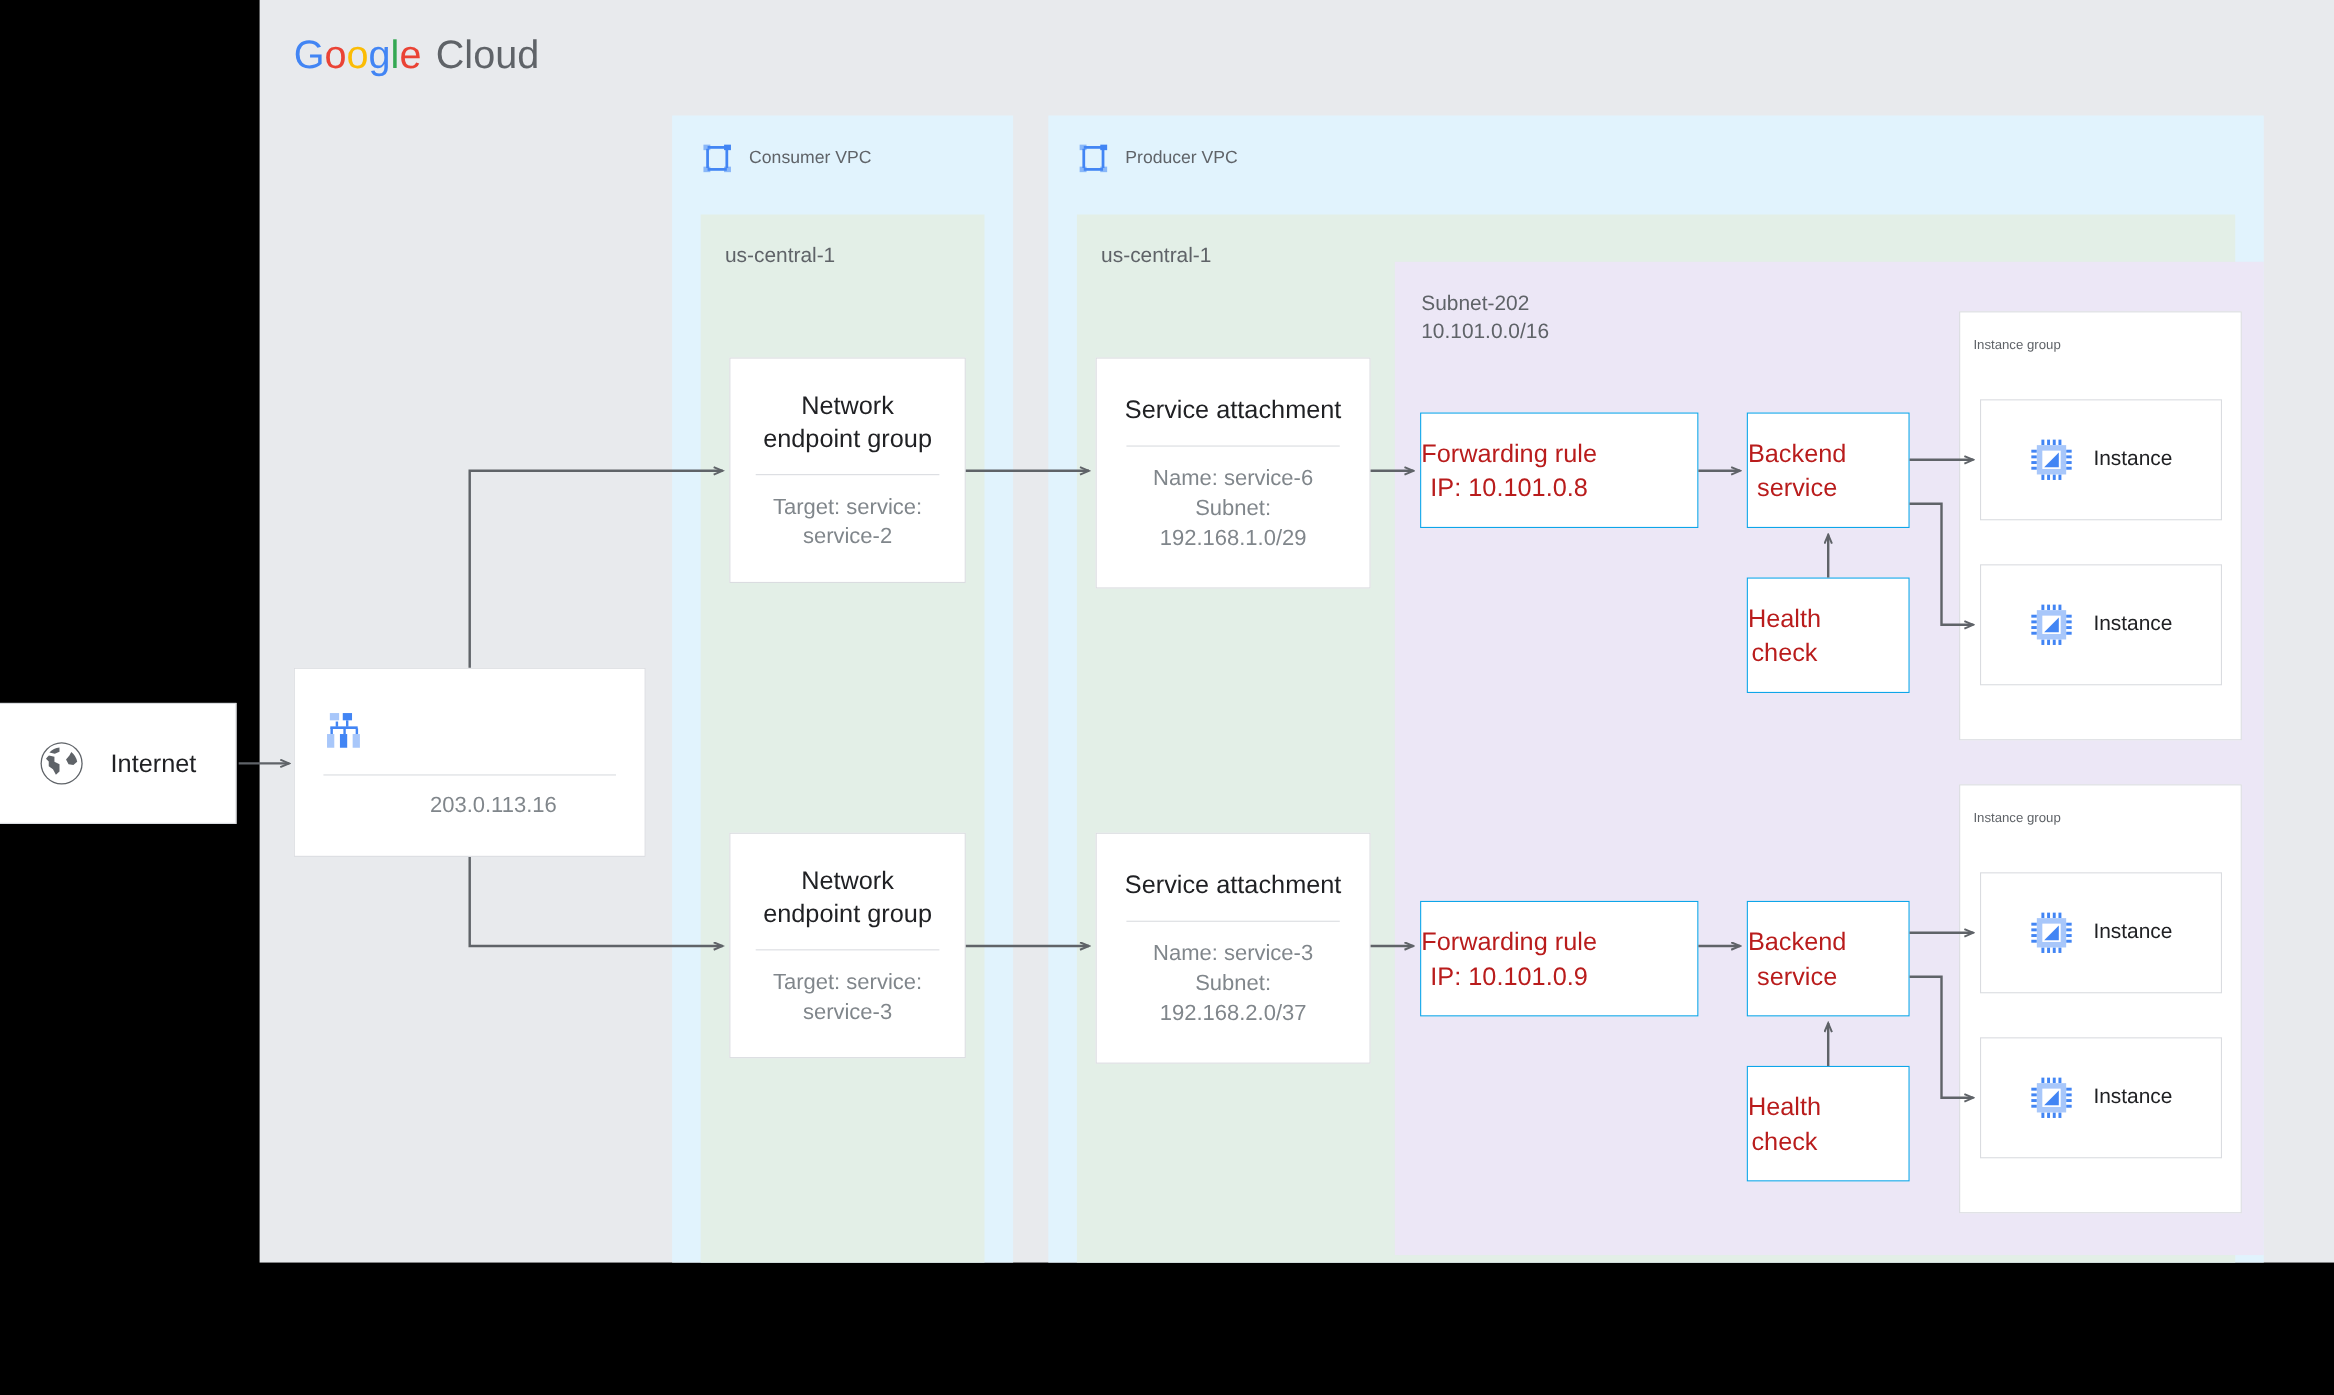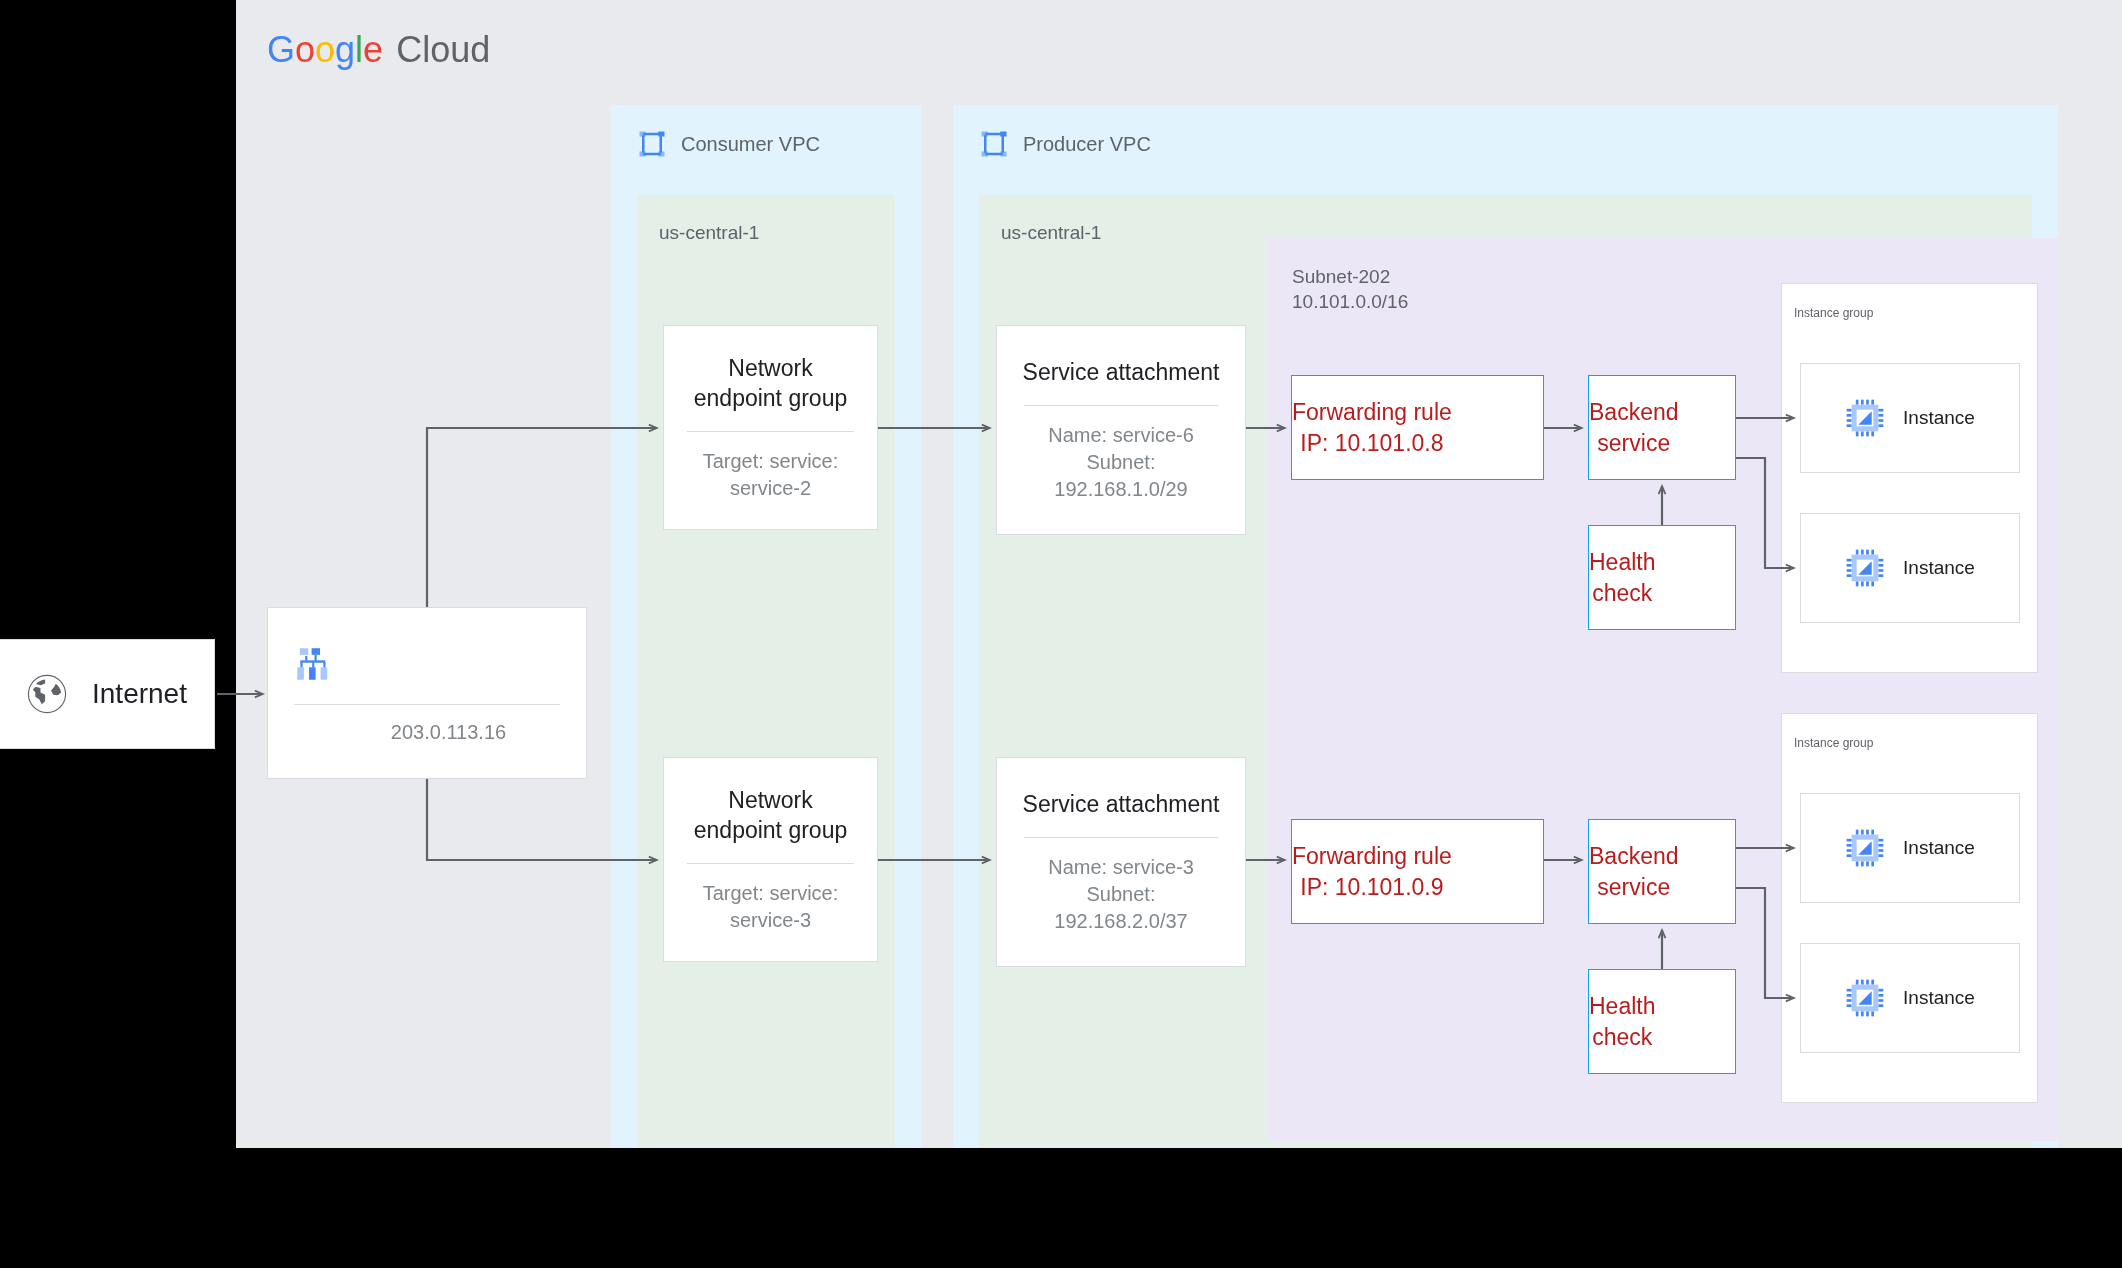--- a/index.html
+++ b/index.html
@@ -56,21 +56,21 @@
   }
   .vpc-header {
     position: absolute;
     left: 26px;
     top: 24px;
     display: flex;
     align-items: center;
     gap: 14px;
   }
   .vpc-title {
-    font-size: 20px;
+    font-size: 16px;
     color: #5f6368;
     white-space: nowrap;
   }
   .region {
     position: absolute;
     background: #e3efe7;
     box-sizing: border-box;
   }
   .region-label {
     position: absolute;
@@ -174,21 +174,21 @@
     position: absolute;
     background: #ffffff;
     border: 1px solid #dadce0;
     box-sizing: border-box;
     display: flex;
     align-items: center;
     justify-content: center;
     gap: 22px;
   }
   .internet-label {
-    font-size: 28px;
+    font-size: 23px;
     color: #202124;
   }
 
   
   .lb-card {
     position: absolute;
     background: #ffffff;
     border: 1px solid #dadce0;
     box-sizing: border-box;
     display: flex;

